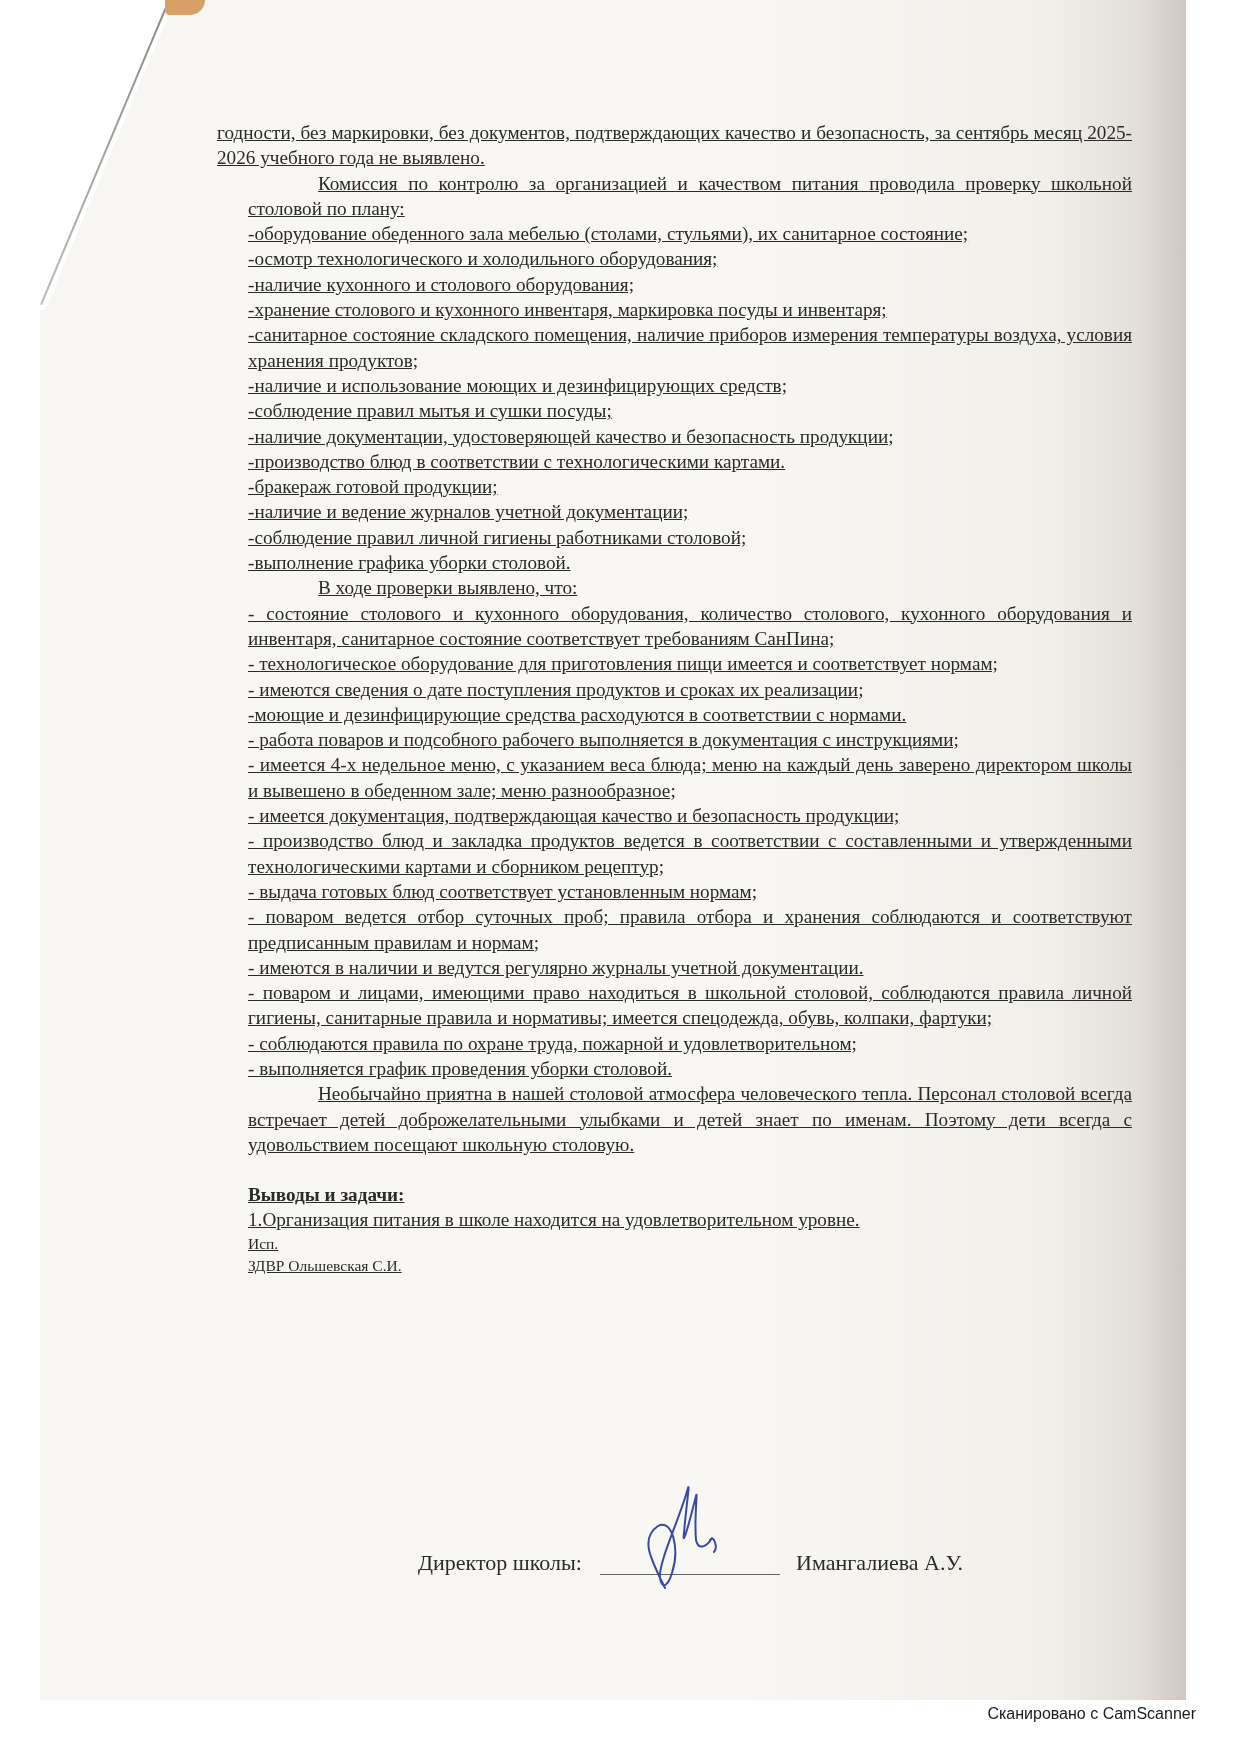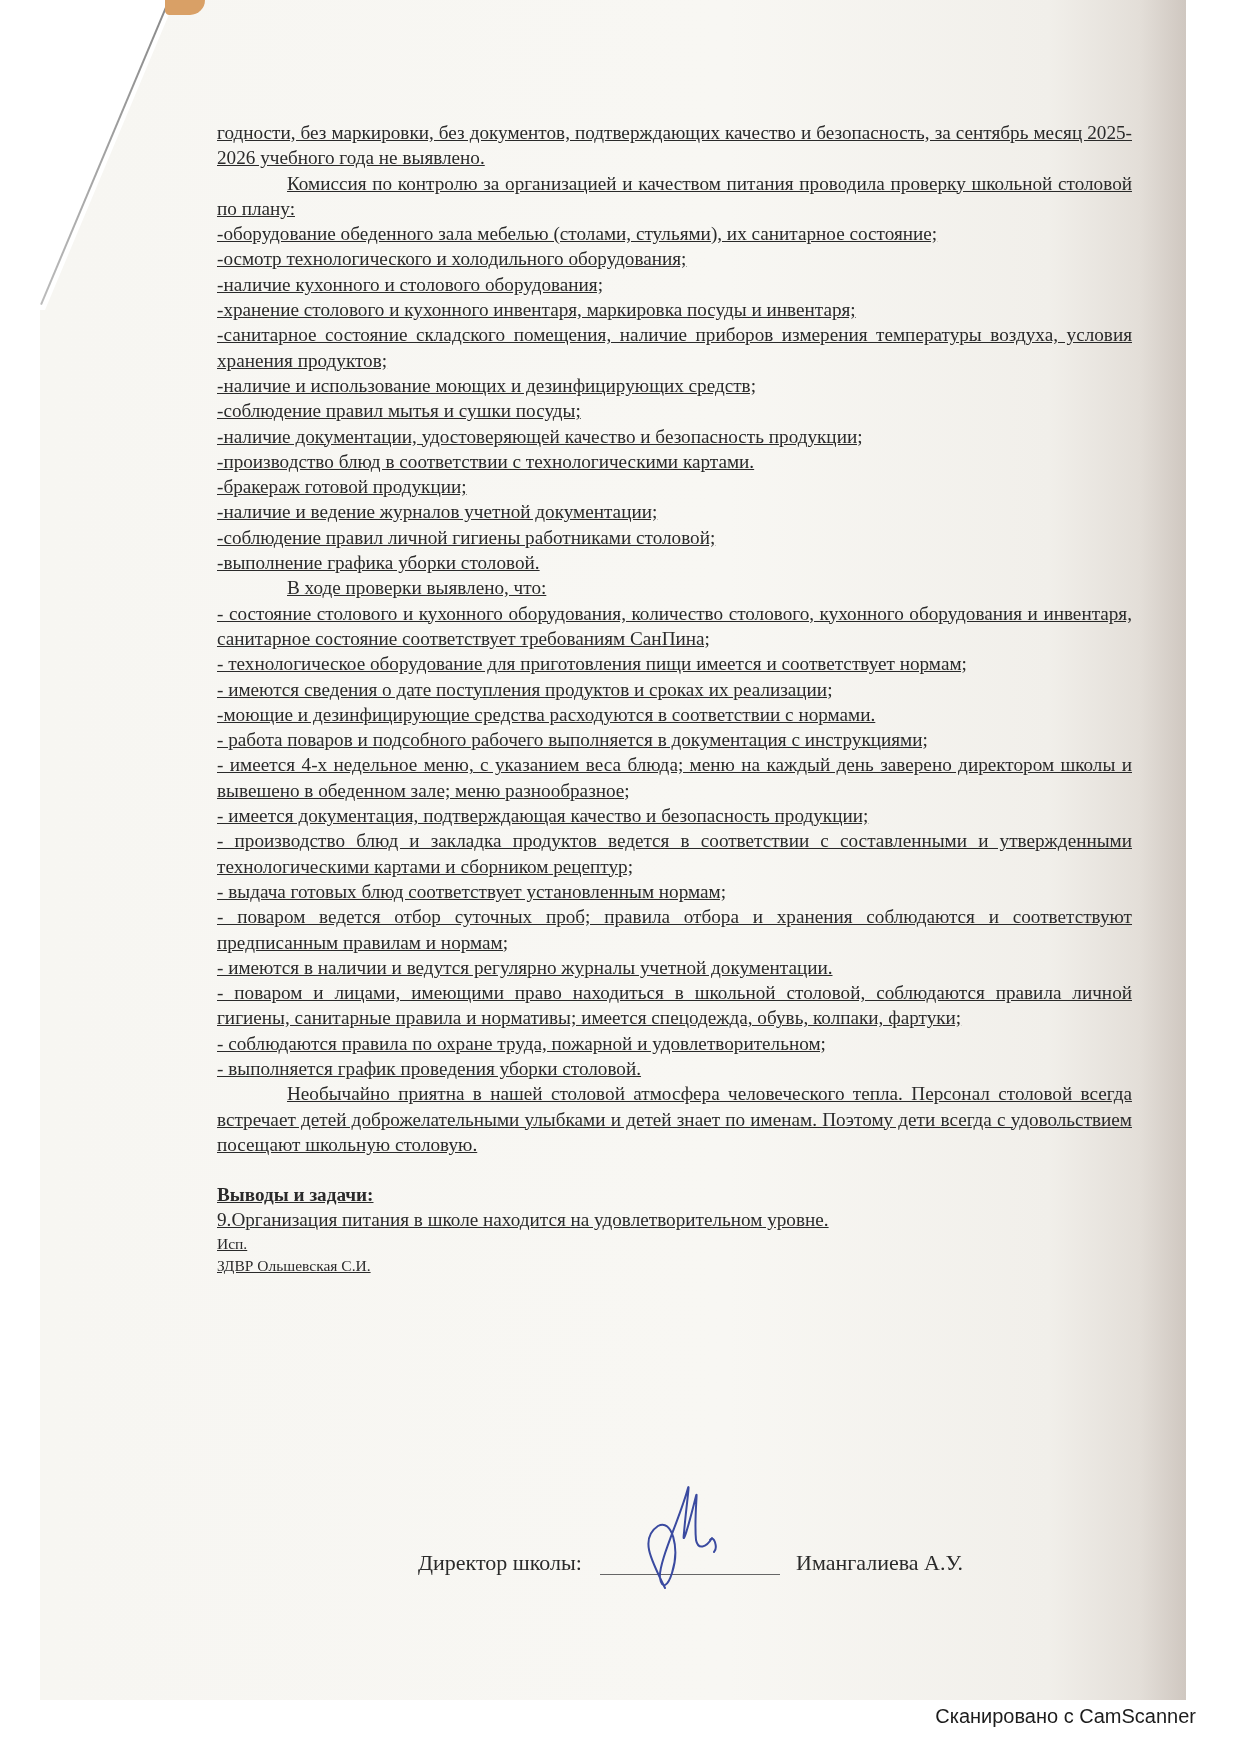--- a/index.html
+++ b/index.html
@@ -29,36 +29,36 @@
   .fold .tab {
     position:absolute; left:165px; top:0; width:40px; height:15px;
     background:#d9a066; border-radius:0 0 20px 6px;
   }
   .content {
     position:absolute; left:217px; top:120px; width:915px;
     color:#2a2a2a; font-size:19.2px; line-height:25.3px;text-decoration:underline;
   }
   .content p { margin:0; text-align:justify; }
   .content .indent { text-indent:70px; }
-  .content .last { text-align-last:left; }
+  .content .last { text-align-last:left;margin-left:31px; }
   .gap { height:25px; }
   .heading { font-weight:bold; }
   .small { font-size:15.5px; line-height:22px; }
   .sign-row {
     position:absolute; left:418px; top:1540px; width:600px; height:60px;
     font-size:22px; color:#2a2a2a;
   }
   .sign-row .label { position:absolute; left:0; top:10px; }
   .sign-row .line { position:absolute; left:182px; top:34px; width:180px; border-bottom:1.2px solid #666; }
   .sign-row .name { position:absolute; left:378px; top:10px; }
   .signature { position:absolute; left:610px; top:1478px; width:140px; height:120px; }
   .footer {
     position:absolute; right:44px; top:1705px;
     font-family:"Liberation Sans", "DejaVu Sans", sans-serif;
-    font-size:20px; color:#1c1c1c;
+    font-size:16px; color:#1c1c1c;
   }
 </style>
 </head>
 <body>
 
 <div class="paper"></div>
 
 <div class="fold">
   <div class="white"></div>
   <div class="edge" style="transform:rotate(22.8deg); left:168px;"></div>
@@ -101,21 +101,21 @@
     <p class="last"> - имеются в наличии и ведутся регулярно журналы учетной документации.</p>
     <p class="last">- поваром и лицами, имеющими право находиться в школьной столовой, соблюдаются правила личной гигиены, санитарные правила и нормативы; имеется спецодежда, обувь, колпаки, фартуки;</p>
     <p class="last">- соблюдаются правила по охране труда, пожарной и удовлетворительном;</p>
     <p class="last">- выполняется график проведения уборки столовой.</p>
   </div>
 
   <p class="indent last">Необычайно приятна в нашей столовой атмосфера человеческого тепла. Персонал столовой всегда встречает детей доброжелательными улыбками и детей знает по именам. Поэтому дети всегда с удовольствием посещают школьную столовую.</p>
 
   <div class="gap"></div>
   <p class="heading last">Выводы и задачи:</p>
-  <p class="last">9.Организация питания в школе  находится на удовлетворительном уровне.</p>
+  <p class="last">1.Организация питания в школе  находится на удовлетворительном уровне.</p>
   <p class="small last">Исп.</p>
   <p class="small last">ЗДВР Ольшевская С.И.</p>
 </div>
 
 <div class="sign-row">
   <span class="label">Директор школы:</span>
   <span class="line"></span>
   <span class="name">Имангалиева А.У.</span>
 </div>
 

